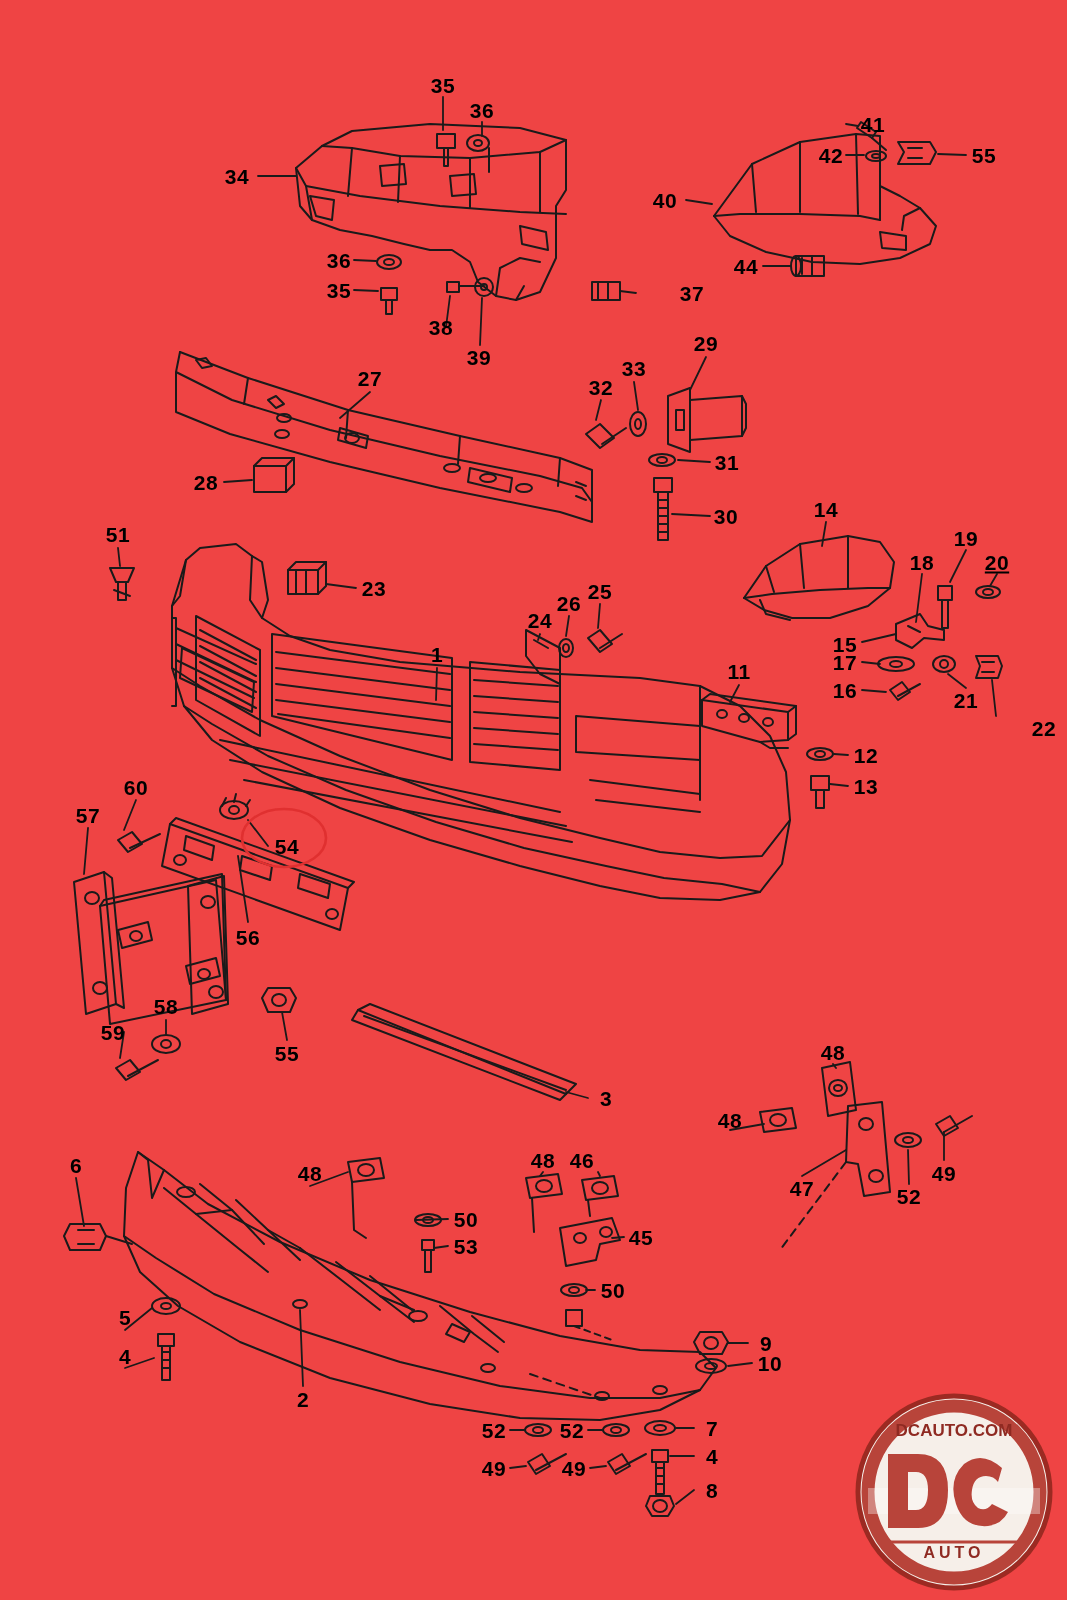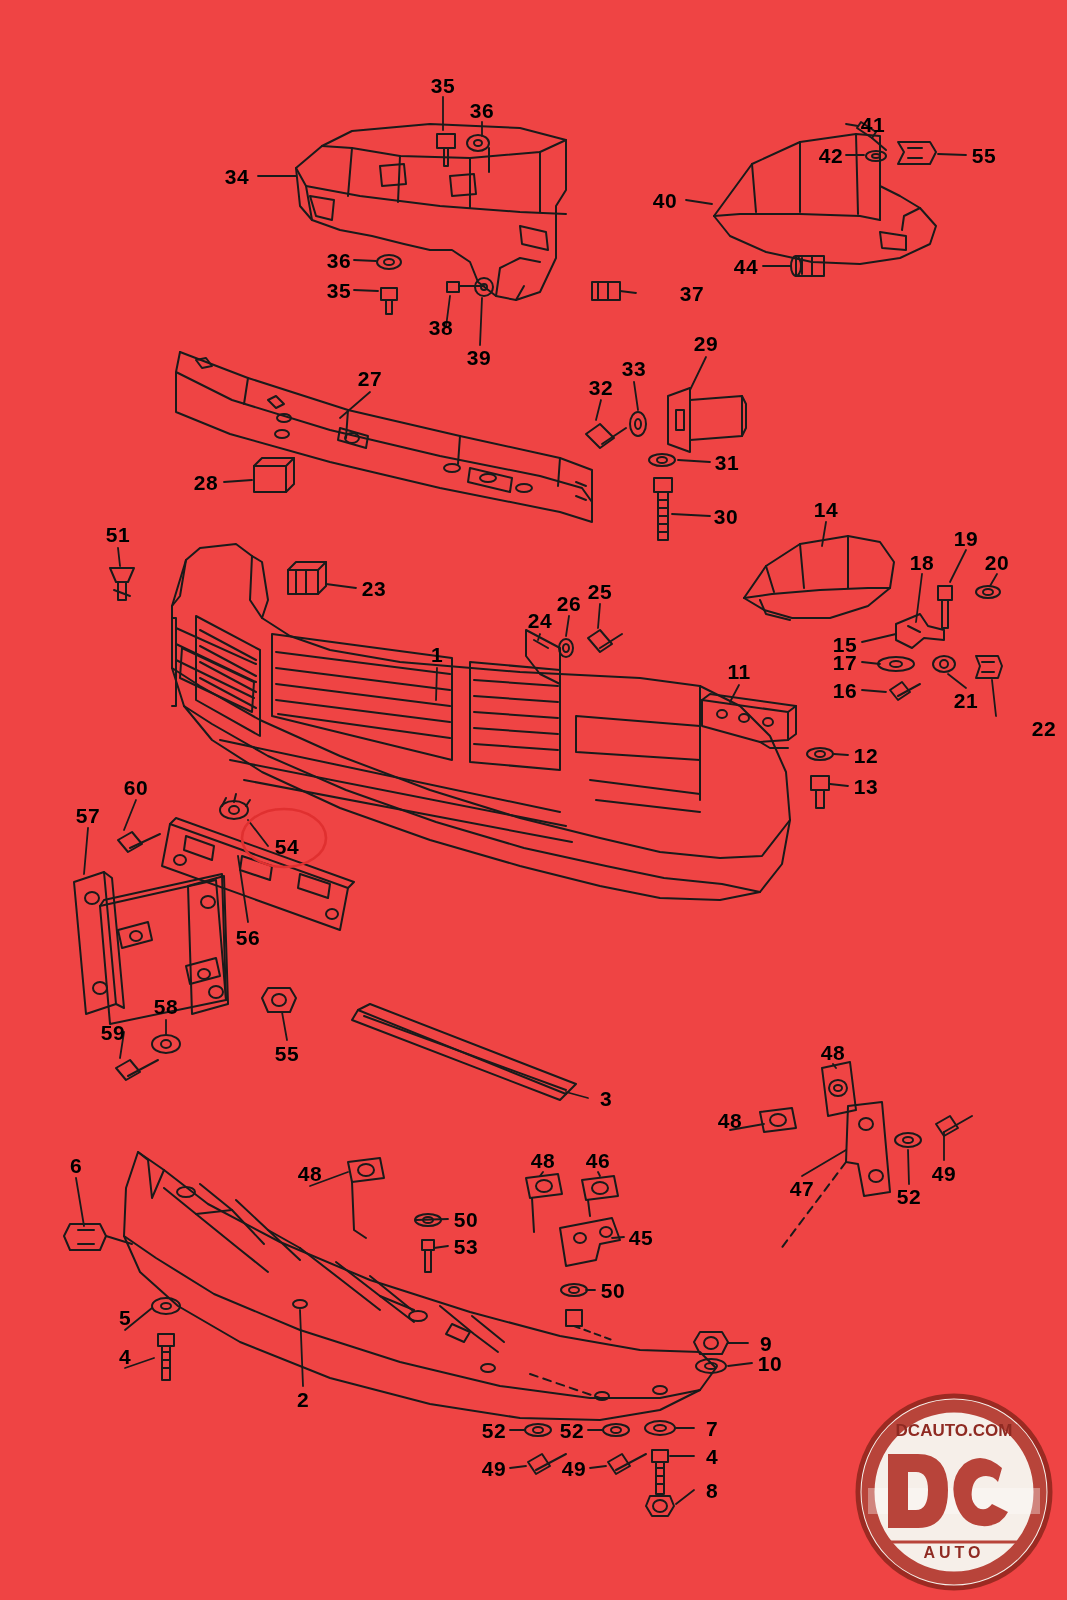--- a/index.html
+++ b/index.html
@@ -499,21 +499,21 @@
       <div class="callout" style="left: 370px; top: 378px;">27</div>
       <div class="callout" style="left: 601px; top: 387px;">32</div>
       <div class="callout" style="left: 634px; top: 368px;">33</div>
       <div class="callout" style="left: 727px; top: 462px;">31</div>
       <div class="callout" style="left: 206px; top: 482px;">28</div>
       <div class="callout" style="left: 726px; top: 516px;">30</div>
       <div class="callout" style="left: 826px; top: 509px;">14</div>
       <div class="callout" style="left: 118px; top: 534px;">51</div>
       <div class="callout" style="left: 966px; top: 538px; text-align: center;">19</div>
       <div class="callout" style="left: 922px; top: 562px;">18</div>
-      <div class="callout" style="left: 997px; top: 562px;">20</div>
+      <div class="callout" style="left: 997px; top: 562px; text-decoration: underline;">20</div>
       <div class="callout" style="left: 374px; top: 588px;">23</div>
       <div class="callout" style="left: 600px; top: 591px;">25</div>
       <div class="callout" style="left: 569px; top: 603px;">26</div>
       <div class="callout" style="left: 540px; top: 620px;">24</div>
       <div class="callout" style="left: 845px; top: 644px; text-align: right;">15</div>
       <div class="callout" style="left: 845px; top: 662px;">17</div>
       <div class="callout" style="left: 845px; top: 690px;">16</div>
       <div class="callout" style="left: 966px; top: 700px;">21</div>
       <div class="callout" style="left: 1044px; top: 728px;">22</div>
       <div class="callout" style="left: 437px; top: 654px;">1</div>
@@ -527,21 +527,21 @@
       <div class="callout" style="left: 166px; top: 1006px;">58</div>
       <div class="callout" style="left: 113px; top: 1032px;">59</div>
       <div class="callout" style="left: 287px; top: 1053px;">55</div>
       <div class="callout" style="left: 606px; top: 1098px;">3</div>
       <div class="callout" style="left: 833px; top: 1052px;">48</div>
       <div class="callout" style="left: 730px; top: 1120px;">48</div>
       <div class="callout" style="left: 944px; top: 1173px;">49</div>
       <div class="callout" style="left: 909px; top: 1196px;">52</div>
       <div class="callout" style="left: 802px; top: 1188px;">47</div>
       <div class="callout" style="left: 543px; top: 1160px;">48</div>
-      <div class="callout" style="left: 598px; top: 1160px; text-align: center;">46</div>
+      <div class="callout" style="left: 582px; top: 1160px; text-align: center;">46</div>
       <div class="callout" style="left: 310px; top: 1173px;">48</div>
       <div class="callout" style="left: 76px; top: 1165px;">6</div>
       <div class="callout" style="left: 466px; top: 1219px;">50</div>
       <div class="callout" style="left: 466px; top: 1246px;">53</div>
       <div class="callout" style="left: 641px; top: 1237px;">45</div>
       <div class="callout" style="left: 613px; top: 1290px;">50</div>
       <div class="callout" style="left: 125px; top: 1317px;">5</div>
       <div class="callout" style="left: 125px; top: 1356px;">4</div>
       <div class="callout" style="left: 766px; top: 1343px;">9</div>
       <div class="callout" style="left: 770px; top: 1363px;">10</div>

